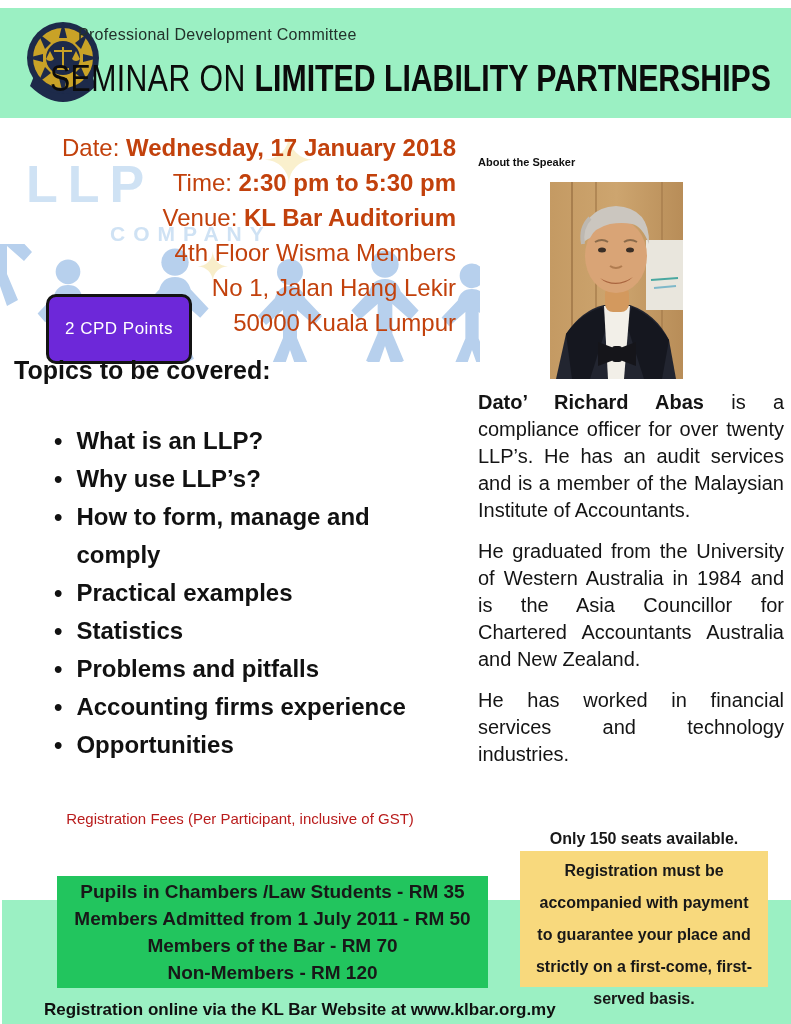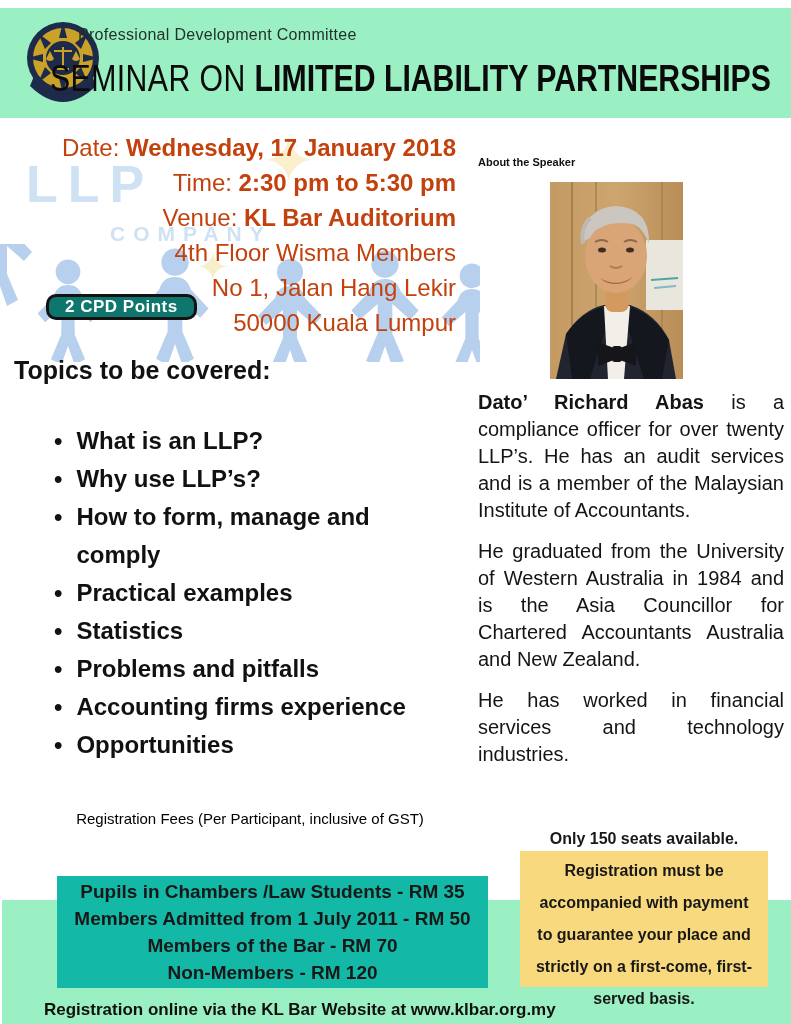--- a/index.html
+++ b/index.html
@@ -18,40 +18,40 @@
   
   .wm-llp { position:absolute; left:26px; top:146px; font-size:52px; font-weight:700; letter-spacing:10px; color:#cfe2f4; }
   .wm-company { position:absolute; left:110px; top:214px; font-size:21px; font-weight:700; letter-spacing:8px; color:#cfe2f4; }
   .wm-star { position:absolute; left:262px; top:116px; font-size:64px; color:#faf0cd; }
   .wm-star2 { position:absolute; left:196px; top:236px; font-size:40px; color:#f8eeca; }
   .wm-figures { position:absolute; left:0px; top:236px; width:480px; height:118px; }
 
   
   .event-block { position:absolute; left:0px; top:122px; width:456px; text-align:right; font-size:24px; line-height:35px; color:#c2410c; }
   .event-block .val { font-weight:700; }
-  .cpd-badge { position:absolute; left:46px; top:286px; background:#0f766e; border:3px solid #131313; border-radius:10px; padding:0 16px; color:#ffffff; font-weight:700; font-size:17px; letter-spacing:0.5px; }
+  .cpd-badge { position:absolute; left:46px; top:286px; background:#6d28d9; border:3px solid #131313; border-radius:10px; padding:22px 16px; color:#ffffff; font-weight:400; font-size:17px; letter-spacing:0.5px; }
 
   
   .topics-heading { position:absolute; left:14px; top:348px; font-size:25px; font-weight:700; }
   .topics-list { position:absolute; left:54px; top:414px; width:395px; }
   .topic { display:flex; gap:14px; font-size:24px; font-weight:700; line-height:38px; }
   .topic .bullet { font-size:24px; line-height:38px; }
 
-  .fees-caption { position:absolute; left:70px; top:802px; width:360px; text-align:center; font-size:15px; color:#000000; }
+  .fees-caption { position:absolute; left:60px; top:802px; width:360px; text-align:center; font-size:15px; color:#b91c1c; }
 
   
   .about-heading { position:absolute; left:478px; top:148px; font-size:11px; font-weight:700; }
   .photo { position:absolute; left:550px; top:174px; width:133px; height:197px; }
   .bio { position:absolute; left:478px; top:381px; width:306px; font-size:20px; line-height:27px; text-align:justify; color:#141414; }
   .bio p { margin-bottom:14px; }
   .bio .name { font-weight:700; }
 
   
   .green-band { position:absolute; left:2px; top:892px; width:789px; height:126px; background:#9bf0c3; }
-  .fee-box { position:absolute; left:57px; top:868px; width:431px; height:112px; background:#14b8a6; display:flex; flex-direction:column; justify-content:center; text-align:center; font-size:19px; font-weight:700; line-height:27px; color:#181818; }
+  .fee-box { position:absolute; left:57px; top:868px; width:431px; height:112px; background:#22c55e; display:flex; flex-direction:column; justify-content:center; text-align:center; font-size:19px; font-weight:700; line-height:27px; color:#181818; }
   .seats-box { position:absolute; left:520px; top:843px; width:248px; height:136px; background:#f8d97d; display:flex; align-items:center; text-align:center; font-size:16px; font-weight:700; line-height:32px; padding:6px 12px; color:#181818; }
   .footer-line { position:absolute; left:44px; top:992px; font-size:17px; font-weight:700; color:#101010; }
 </style>
 </head>
 <body>
 
 <div class="page">
 
   <div class="header-band">
     <svg class="logo" viewBox="0 0 78 94">

